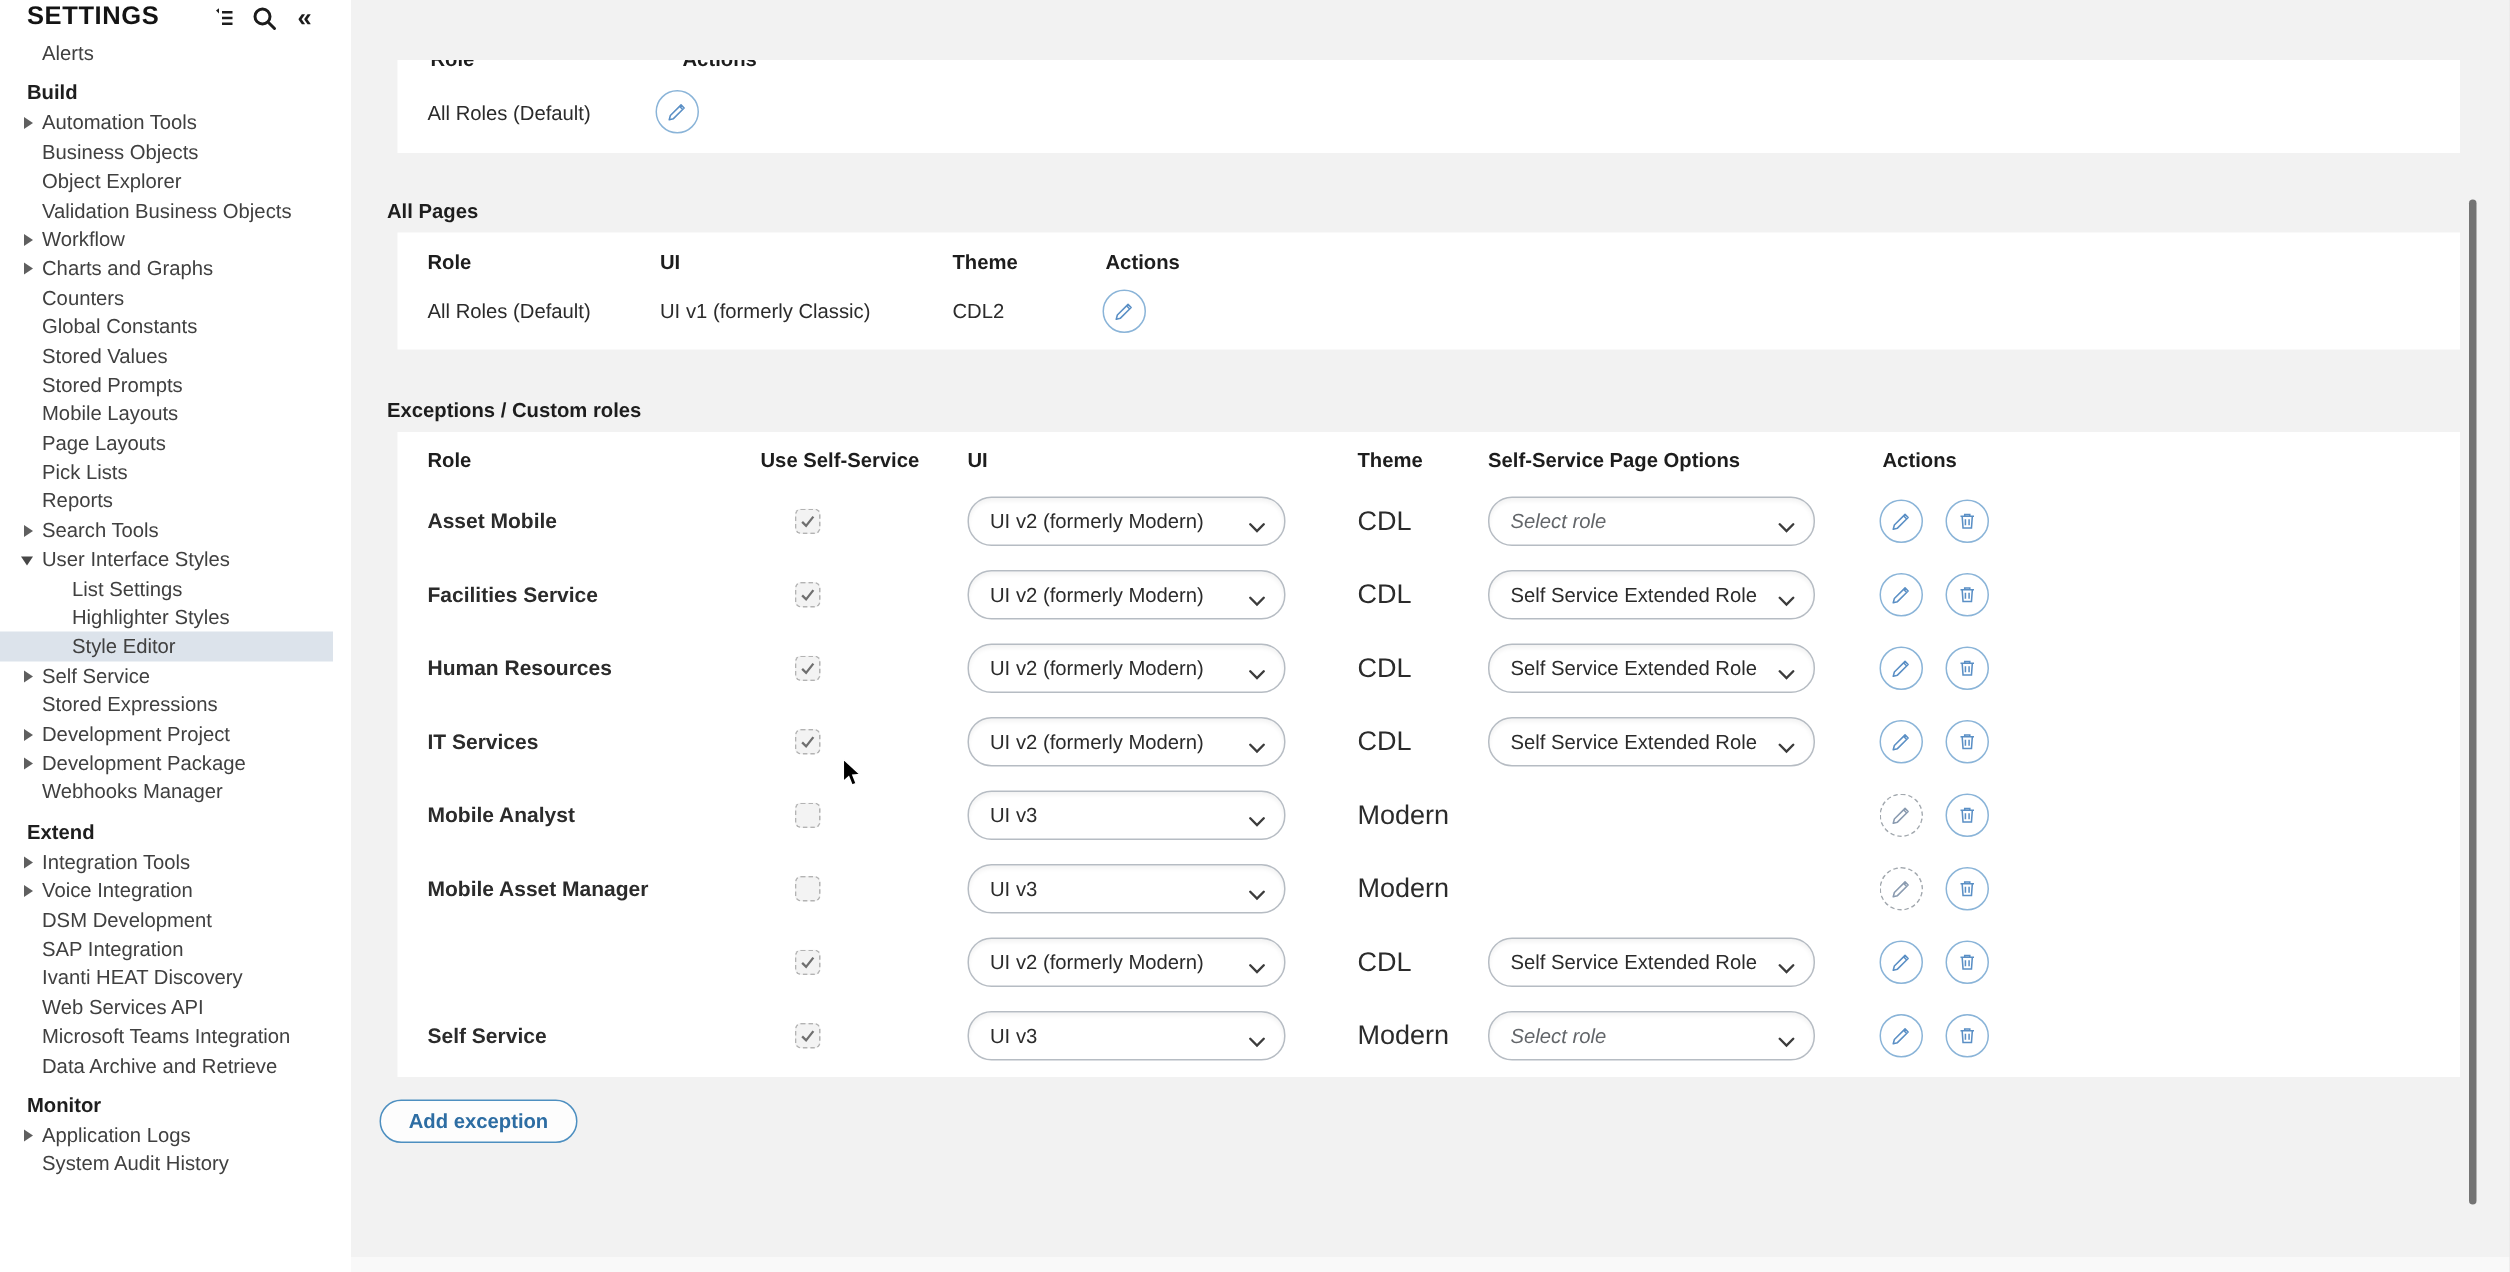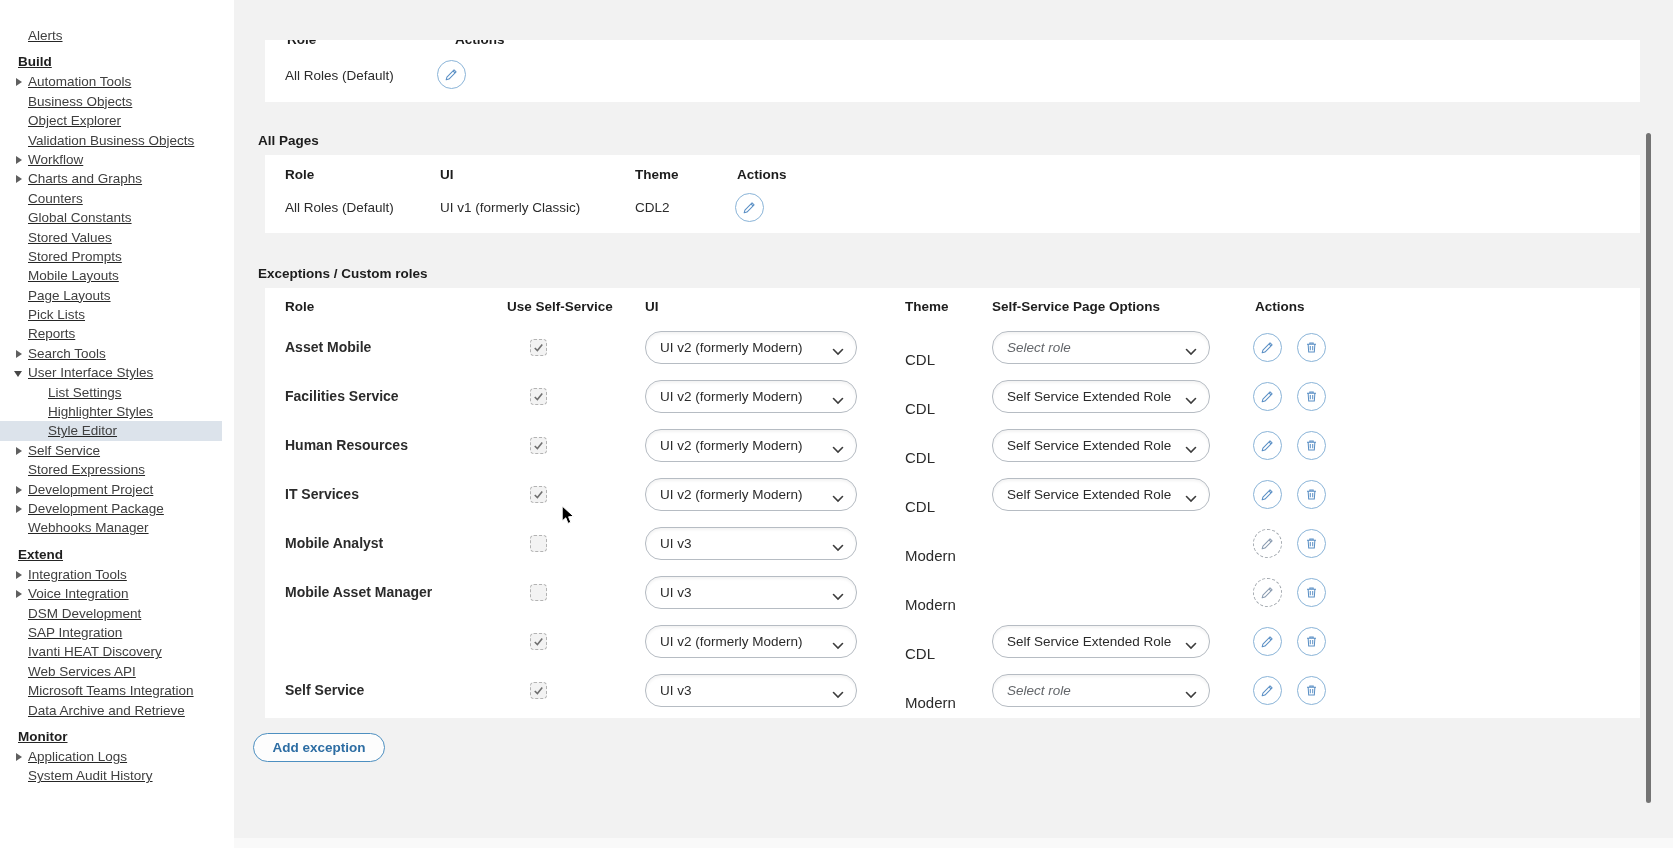--- a/index.html
+++ b/index.html
@@ -13,21 +13,21 @@
   .breadcrumb { position:absolute; left:257px; top:0; height:27px; line-height:26px; font-size:13.5px; color:#2f80ba; white-space:nowrap; }
   .breadcrumb .crumb { cursor:pointer; }
   .breadcrumb .sep { margin:0 8px; font-weight:bold; letter-spacing:1px; font-size:12px; color:#3b7fae; position:relative; top:-1px; }
   
   .sidebar { position:absolute; left:0; top:0; width:234px; height:848px; background:#fff; z-index:4; }
   .sidebar-header { position:relative; height:28px; }
   .sidebar-title { position:absolute; left:18px; top:1px; font-size:17px; font-weight:bold; letter-spacing:.4px; color:#141414; }
   .sidebar-icons { position:absolute; right:22px; top:3px; display:flex; gap:9px; align-items:center; }
   .sidebar-icons .icn { width:18px; height:18px; display:flex; align-items:center; justify-content:center; cursor:pointer; }
   .collapse-glyph { font-size:17px; font-weight:bold; color:#1c1c1c; line-height:18px; }
-  .nav { position:absolute; top:26px; left:0; right:0;text-decoration:underline; }
+  .nav { position:absolute; top:26px; left:0; right:0; }
   .nav-section-header { margin-top:6px; height:21px; line-height:21px; padding-left:18px; font-size:13.5px; font-weight:bold; color:#1e1e1e; }
   .nav-item { position:relative; height:19.4px; line-height:19.4px; padding-left:28px; font-size:13.5px; color:#404040; white-space:nowrap; cursor:pointer; }
   .nav-item.sub { padding-left:48px; }
   .nav-item.selected { background:#dce3eb; width:222px; }
   .chev { position:absolute; left:16px; top:6px; width:0; height:0; }
   .chev.right { border-left:6px solid #5f5f5f; border-top:4px solid transparent; border-bottom:4px solid transparent; }
   .chev.down  { border-top:6px solid #474747; border-left:4px solid transparent; border-right:4px solid transparent; top:8px; left:14px; }
   
   .card { position:absolute; left:265px; width:1375px; background:#fff; }
   .card-top { top:40px; height:62px; overflow:hidden; }
@@ -46,21 +46,21 @@
   .t2-head { top:12px; }
   .t2-row { top:45px; }
   .c2-role { left:20px; } .c2-ui { left:175px; } .c2-theme { left:370px; } .c2-actions { left:472px; }
   
   .t3-head { top:11px; }
   .c3-role { left:20px; } .c3-ssvc { left:242px; } .c3-ui { left:380px; }
   .c3-theme { left:640px; } .c3-opts { left:727px; } .c3-actions { left:990px; }
   .exc-rows { position:absolute; top:35px; left:0; right:0; }
   .exc-row { position:relative; height:49px; }
   .exc-role { position:absolute; left:20px; top:0; height:49px; line-height:49px; font-size:14px; color:#2b2b2b; white-space:nowrap;font-weight:bold; }
-  .exc-theme { position:absolute; left:640px; top:12px; height:49px; line-height:49px; font-size:15px; color:#2b2b2b; }
+  .exc-theme { position:absolute; left:640px; top:0; height:49px; line-height:49px; font-size:18px; color:#2b2b2b; }
   
   .checkbox { position:absolute; left:265px; top:16px; width:17px; height:17px; border:1px dashed #b3b3b3; border-radius:4px; background:#f3f3f3; cursor:pointer; display:flex; align-items:center; justify-content:center; }
   .checkbox svg { visibility:hidden; }
   .checkbox.checked svg { visibility:visible; }
   
   .select { position:absolute; top:8px; height:33px; background:#fff; border:1px solid #b6bcc3; border-radius:16px; display:flex; align-items:center; padding:0 32px 0 14px; font-size:13.5px; color:#2b2b2b; cursor:pointer; box-shadow: inset 0 2px 3px rgba(0,0,0,.05); white-space:nowrap; overflow:hidden; }
   .select .chev-dn { position:absolute; right:12px; top:12px; }
   .select.placeholder .select-text { font-style:italic; color:#63666a; }
   .sel-ui { left:380px; width:212px; }
   .sel-opts { left:727px; width:218px; }
@@ -78,20 +78,40 @@
   .bottom-strip { position:absolute; left:234px; top:838px; width:1439px; height:10px; background:#f9f9f9; }
   .cursor { position:absolute; left:561px; top:505px; z-index:9; pointer-events:none; }
 </style>
 </head>
 <body>
 
 <div class="app">
 
 
   <aside class="sidebar">
+    <div class="sidebar-header">
+      <span class="sidebar-title">SETTINGS</span>
+      <span class="sidebar-icons">
+        <span class="icn">
+          <svg width="16" height="16" viewBox="0 0 16 16">
+              <path d="M3 3l2-1.5V5z" fill="#1c1c1c"></path>
+              <path d="M7 4.2h7M7 8h7M7 11.8h7" stroke="#1c1c1c" stroke-width="1.7"></path>
+            </svg>
+        </span>
+        <span class="icn">
+          <svg width="17" height="17" viewBox="0 0 17 17">
+              <circle cx="7" cy="7" r="5" fill="none" stroke="#1c1c1c" stroke-width="2"></circle>
+              <path d="M11 11l4 4" stroke="#1c1c1c" stroke-width="2" stroke-linecap="round"></path>
+            </svg>
+        </span>
+        <span class="icn">
+            <span class="collapse-glyph">«</span>
+          </span>
+      </span>
+    </div>
     <nav class="nav">
         <div class="nav-item"><span>Alerts</span></div>
         <div class="nav-section-header">Build</div>
         <div class="nav-item"><span class="chev right"></span><span>Automation Tools</span></div>
         <div class="nav-item"><span>Business Objects</span></div>
         <div class="nav-item"><span>Object Explorer</span></div>
         <div class="nav-item"><span>Validation Business Objects</span></div>
         <div class="nav-item"><span class="chev right"></span><span>Workflow</span></div>
         <div class="nav-item"><span class="chev right"></span><span>Charts and Graphs</span></div>
         <div class="nav-item"><span>Counters</span></div>

